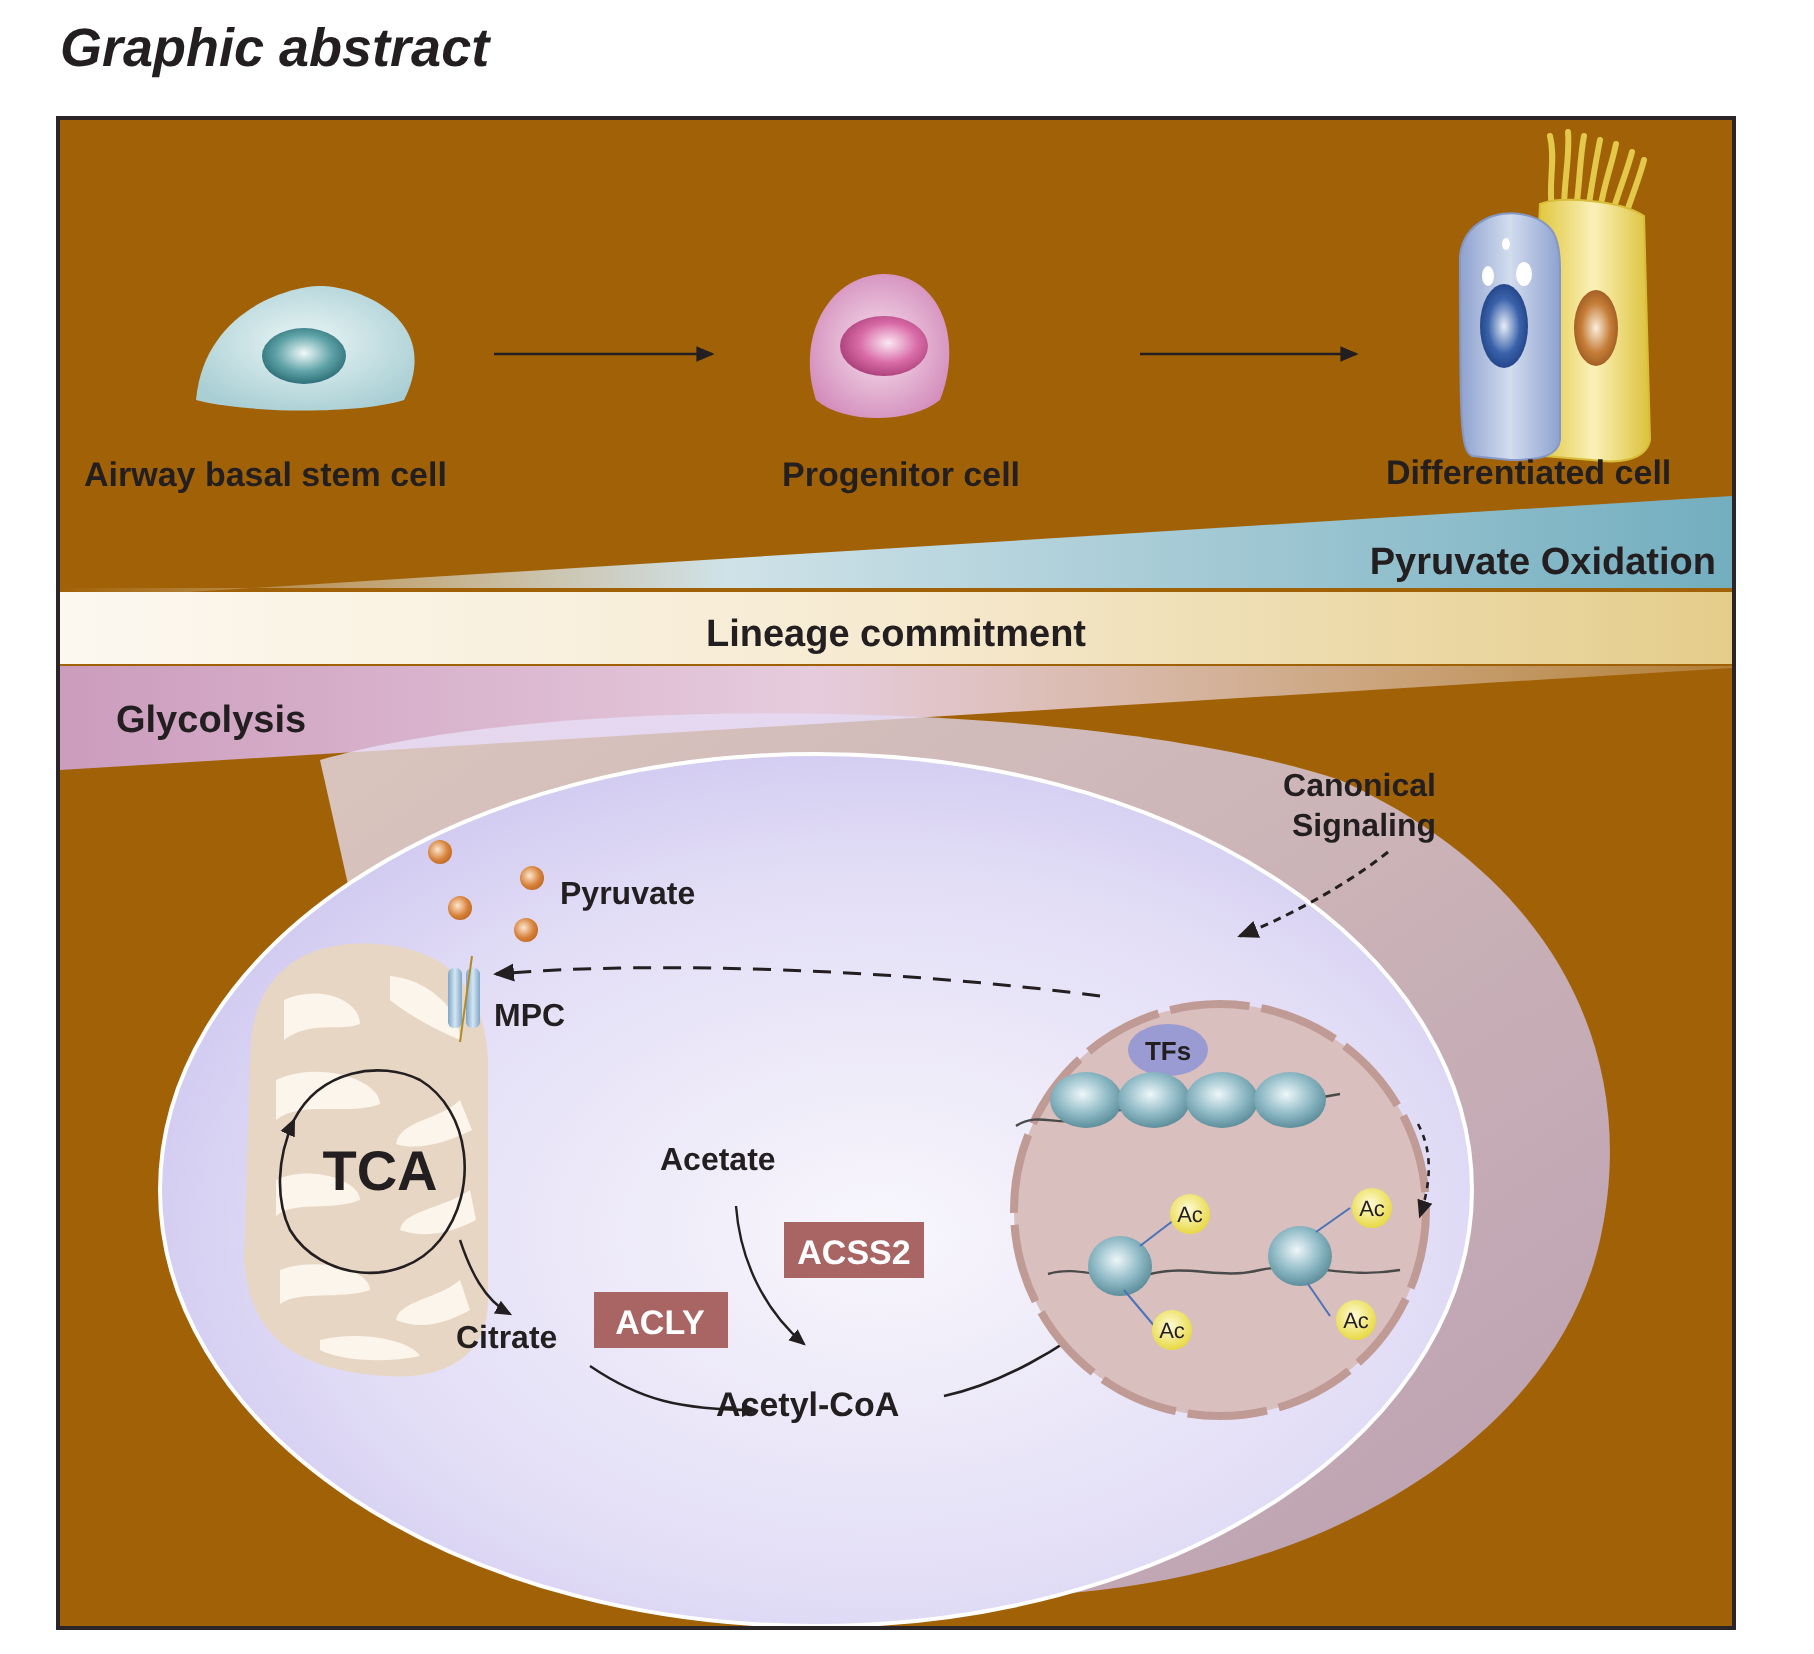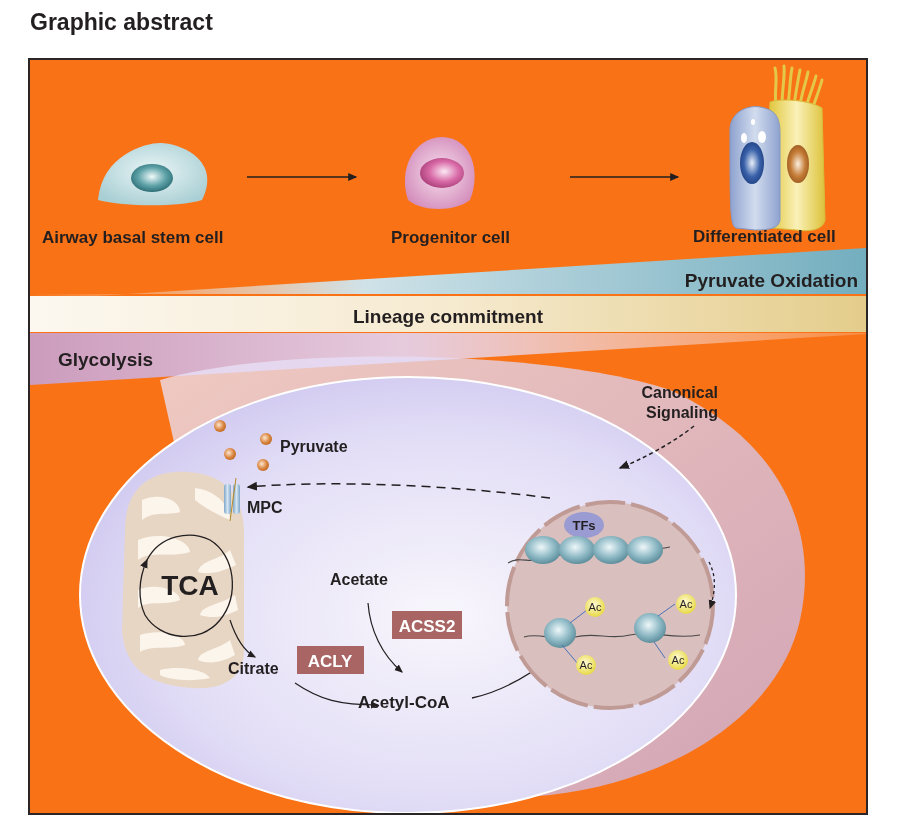--- a/index.html
+++ b/index.html
@@ -1,20 +1,20 @@
 <!DOCTYPE html>
 <html><head>
 <meta charset="utf-8">
 <style>
   html, body { margin:0; padding:0; background:#ffffff; }
   body { width:907px; height:827px; position:relative; overflow:hidden;
          font-family:"Liberation Sans", sans-serif; }
-  #title { position:absolute; left:30px; top:9px; font-size:23px; font-weight:bold; color:#231f20; }
+  #title { position:absolute; left:30px; top:9px; font-size:27px; font-weight:bold; color:#231f20;font-style:italic; }
   #frame { position:absolute; left:28px; top:58px; width:836px; height:753px;
-           border:2px solid #2b2527; background:#f97316; overflow:hidden; }
+           border:2px solid #2b2527; background:#a16207; overflow:hidden; }
   #frame svg { position:absolute; left:0; top:0; }
   .lbl { font-family:"Liberation Sans", sans-serif; font-weight:bold; fill:#231f20; }
 </style>
 </head>
 <body>
 
 <div id="title">Graphic abstract</div>
 
 <div id="frame">
 <svg width="836" height="753" viewBox="0 0 836 753">

